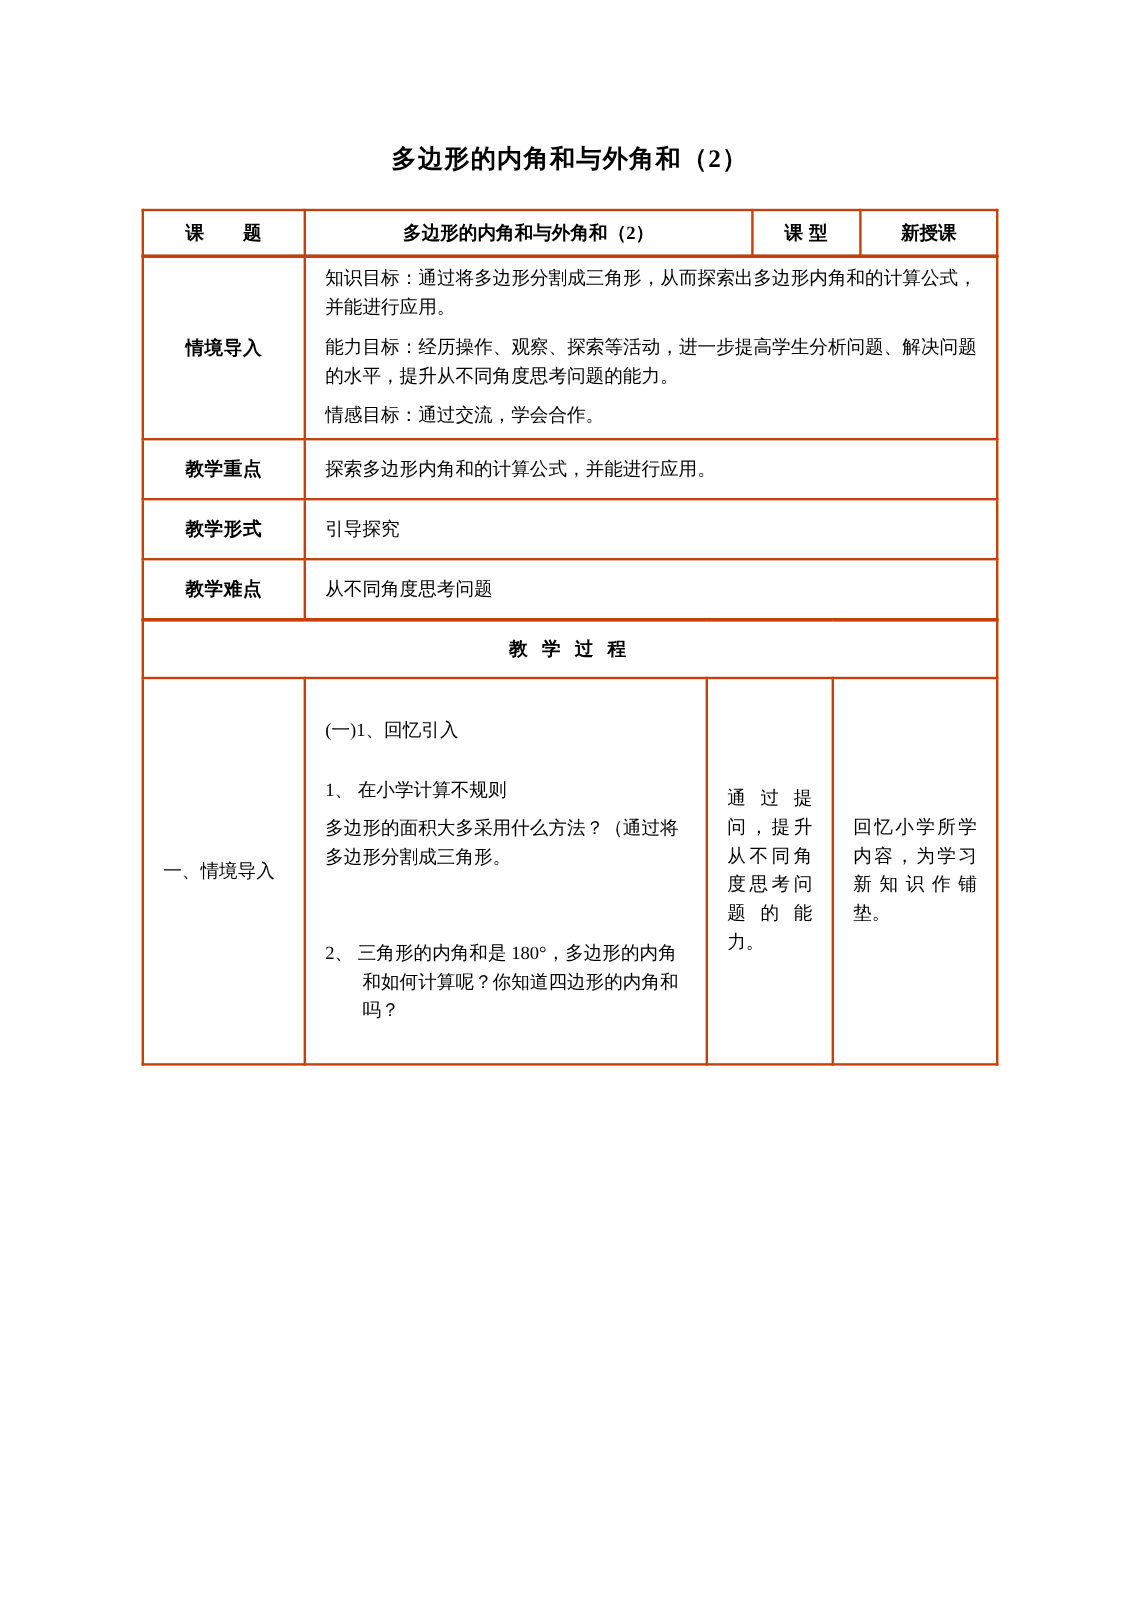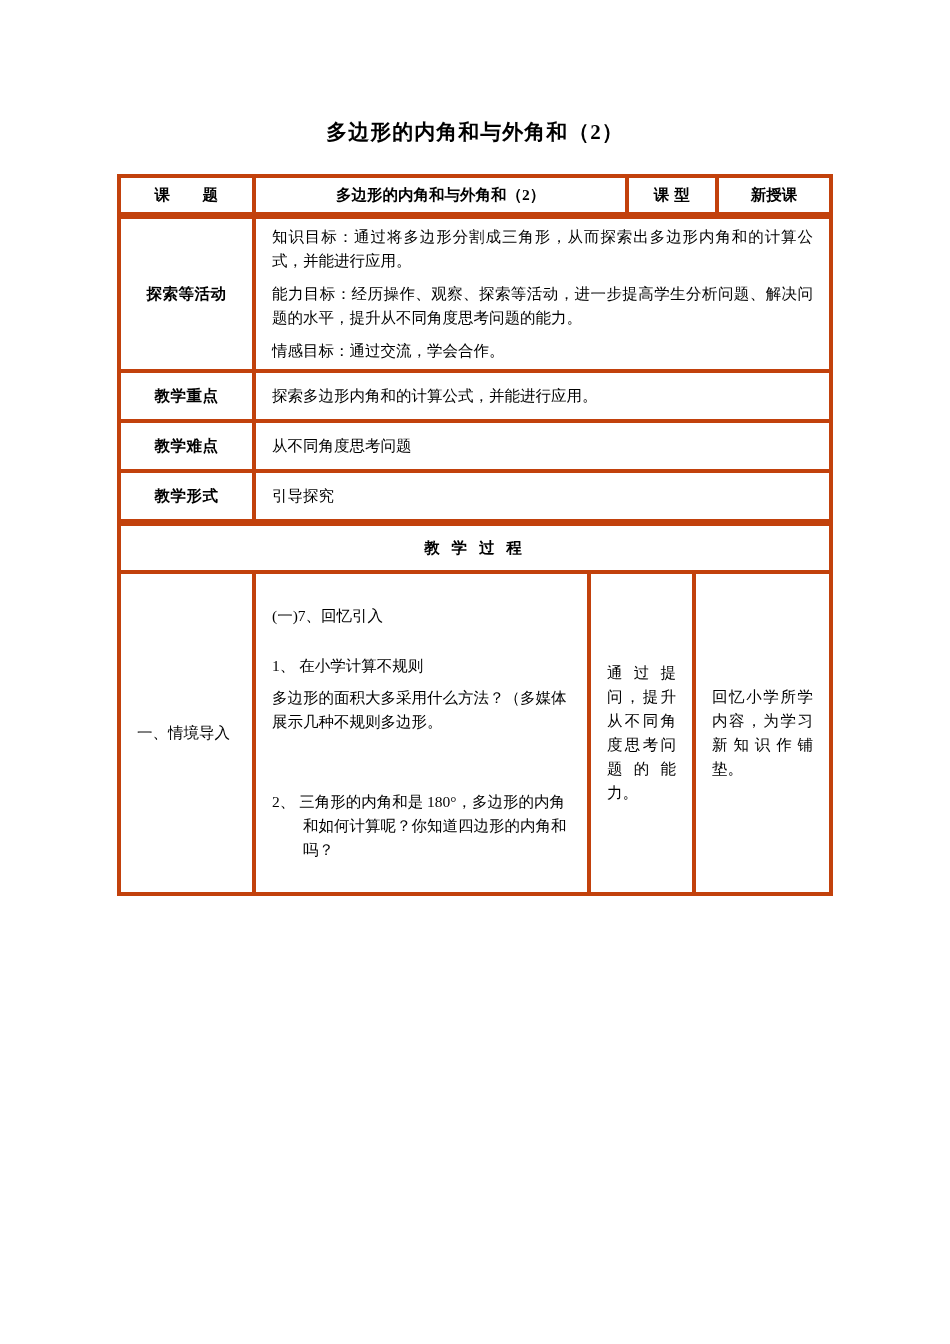--- a/index.html
+++ b/index.html
@@ -26,21 +26,21 @@
   }
   .tbl {
     width: 712px;
     margin: 0 auto;
     border-collapse: collapse;
     table-layout: fixed;
     font-size: 15.5px;
   }
   .tbl + .tbl-wrap, .tbl-stack { margin-top: -1px; }
   .tbl td {
-    border: 4px solid #c2410c;
+    border: 2px solid #c2410c;
     vertical-align: middle;
     padding: 6px 16px;
   }
   .label-cell {
     font-weight: bold;
     text-align: center;
     letter-spacing: 0.5px;
   }
   .bold { font-weight: bold; }
   .center { text-align: center; }
@@ -113,59 +113,59 @@
   </tbody>
     </table>
 
   <table class="tbl tbl-stack">
     <colgroup>
       <col style="width:135px">
         <col style="width:577px">
     </colgroup>
     <tbody>
         <tr>
-      <td class="label-cell h142">探索等活动</td>
+      <td class="label-cell h142">情境导入</td>
       <td class="content-cell goals-cell h142">
         <p>知识目标：通过将多边形分割成三角形，从而探索出多边形内角和的计算公式，并能进行应用。</p>
         <p>能力目标：经历操作、观察、探索等活动，进一步提高学生分析问题、解决问题的水平，提升从不同角度思考问题的能力。</p>
         <p>情感目标：通过交流，学会合作。</p>
       </td>
     </tr>
     <tr>
       <td class="label-cell h50">教学重点</td>
       <td class="content-cell h50">探索多边形内角和的计算公式，并能进行应用。</td>
     </tr>
     <tr>
+      <td class="label-cell h50">教学形式</td>
+      <td class="content-cell h50">引导探究</td>
+    </tr>
+    <tr>
       <td class="label-cell h50">教学难点</td>
       <td class="content-cell h50">从不同角度思考问题</td>
-    </tr>
-    <tr>
-      <td class="label-cell h50">教学形式</td>
-      <td class="content-cell h50">引导探究</td>
     </tr>
   </tbody>
     </table>
 
   <table class="tbl tbl-stack">
     <colgroup>
       <col style="width:135px">
         <col style="width:335px">
         <col style="width:105px">
         <col style="width:137px">
     </colgroup>
     <tbody>
         <tr>
       <td class="process-cell" colspan="4">教 学 过 程</td>
     </tr>
     <tr>
       <td class="stage-cell h322">一、情境导入</td>
       <td class="teacher-cell h322">
-        <p>(一)7、回忆引入</p>
+        <p>(一)1、回忆引入</p>
         <p class="p-gap-md">1、 在小学计算不规则</p>
-        <p class="p-gap-sm justify">多边形的面积大多采用什么方法？（多媒体展示几种不规则多边形。</p>
+        <p class="p-gap-sm justify">多边形的面积大多采用什么方法？（通过将多边形分割成三角形。</p>
         <p class="p-gap-lg hanging">2、 三角形的内角和是 180°，多边形的内角和如何计算呢？你知道四边形的内角和吗？</p>
       </td>
       <td class="student-cell h322">通过提问，提升从不同角度思考问题的能力。</td>
       <td class="intent-cell h322">回忆小学所学内容，为学习新知识作铺垫。</td>
     </tr>
   </tbody>
     </table>
 
 </div>
 

